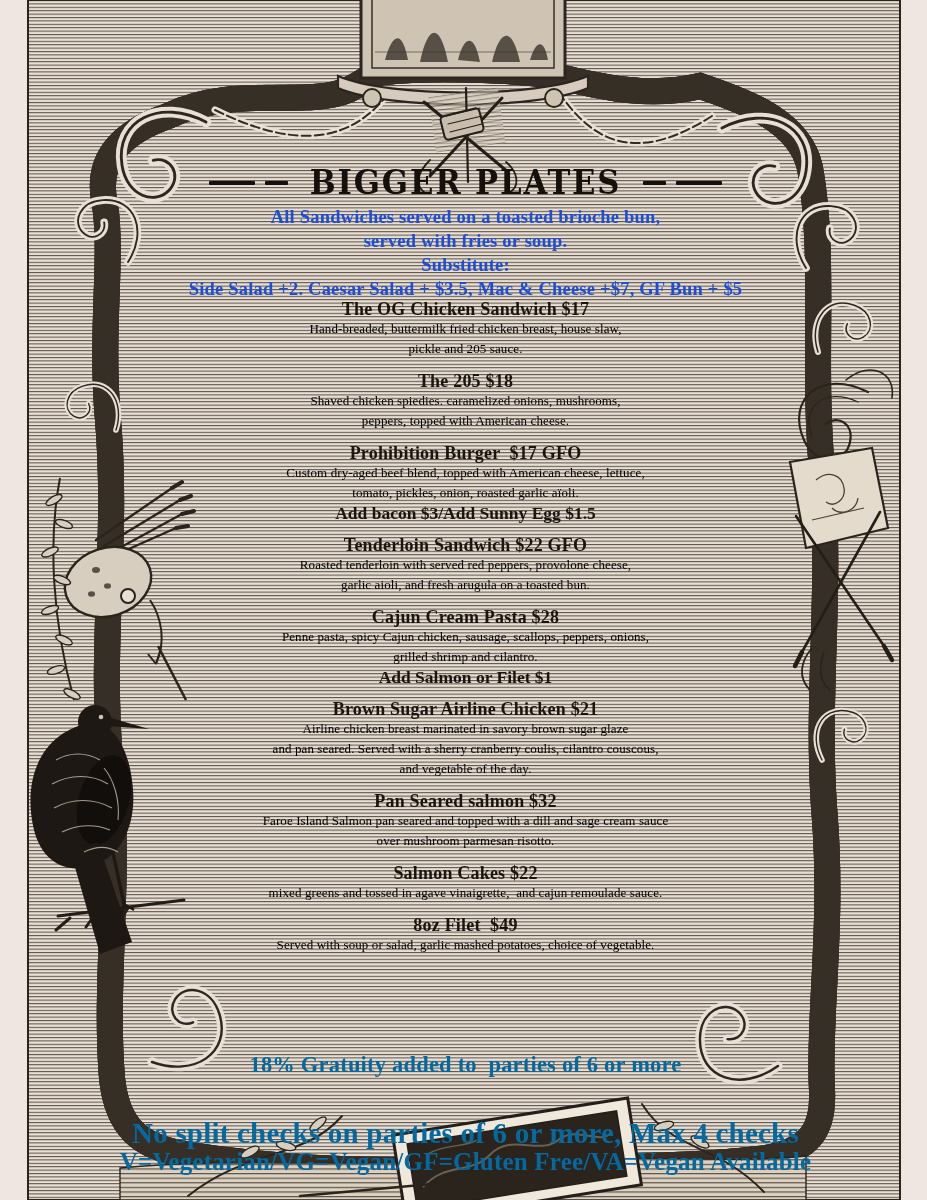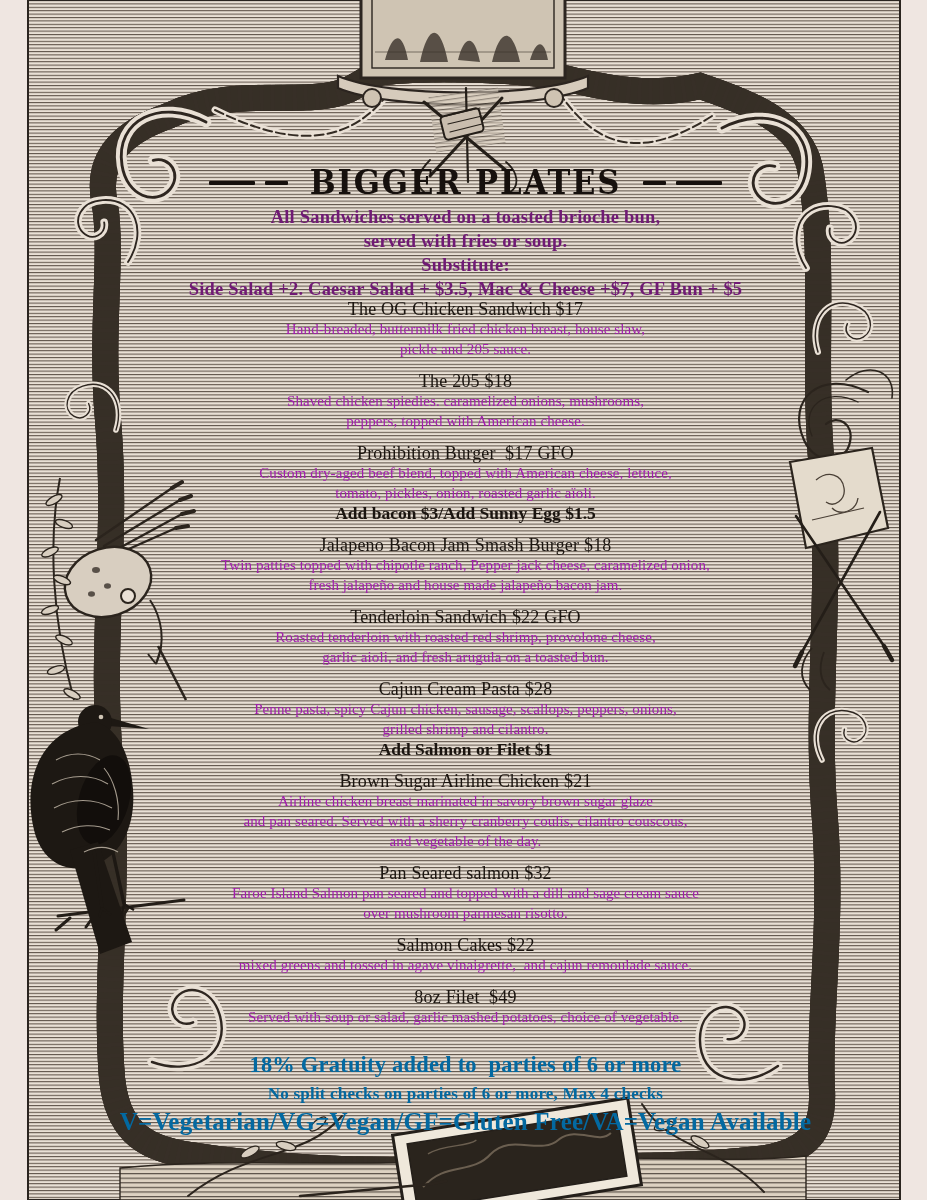--- a/index.html
+++ b/index.html
@@ -11,34 +11,34 @@
 
   
   .title-row{position:absolute;top:163px;left:4px;right:0;display:flex;align-items:center;justify-content:center;gap:10px;}
   .title-text{font-family:"DejaVu Serif",serif;font-weight:700;font-size:33px;letter-spacing:2px;color:#16100d;transform:scaleX(.93);white-space:pre;}
   .dash{background:#16100d;height:4px;border-radius:1px;}
   .dash-long{width:46px;}
   .dash-short{width:23px;}
 
   
   .intro{position:absolute;top:205px;left:4px;right:0;}
-  .intro .line{font-size:18.5px;font-weight:700;line-height:24px;color:#701a75;letter-spacing:.2px;}
+  .intro .line{font-size:18.5px;font-weight:700;line-height:24px;color:#1d4ed8;letter-spacing:.2px;}
 
   
   .menu-list{position:absolute;top:299px;left:4px;right:0;}
   .menu-item{margin-bottom:12px;}
-  .item-name{font-size:18px;font-weight:400;line-height:20px;color:#1b1510;letter-spacing:.2px;white-space:pre;}
-  .item-desc .line{font-size:15px;line-height:20px;color:#a21caf;letter-spacing:.1px;}
+  .item-name{font-size:18px;font-weight:700;line-height:20px;color:#1b1510;letter-spacing:.2px;white-space:pre;}
+  .item-desc .line{font-size:13px;line-height:20px;color:#000000;letter-spacing:.1px;}
   .item-addon{font-size:17.5px;font-weight:700;line-height:20px;color:#1b1510;white-space:pre;}
 
   
   .footer{position:absolute;top:1050px;left:4px;right:0;}
   .footer .line{font-weight:700;color:#0369a1;letter-spacing:.2px;}
   .footer .line:nth-child(1){font-size:22.5px;line-height:29px;}
-  .footer .line:nth-child(2){font-size:17px;line-height:29px;}
+  .footer .line:nth-child(2){font-size:29px;line-height:29px;margin-top:40px;}
   .footer .line:nth-child(3){font-size:25px;line-height:27px;}
 </style>
 </head>
 <body>
 
 <div class="page">
 
   <svg class="frame-art" viewBox="0 0 927 1200">
     <defs>
       <pattern id="hatch" width="10" height="3.4" patternUnits="userSpaceOnUse">
@@ -266,33 +266,25 @@
 
   <div class="menu-item">
     <div class="item-name">Prohibition Burger  $17 GFO</div>
     <div class="item-desc">
             <div class="line">Custom dry-aged beef blend, topped with American cheese, lettuce,</div>
             <div class="line">tomato, pickles, onion, roasted garlic aïoli.</div>
           </div>
     <div class="item-addon">Add bacon $3/Add Sunny Egg $1.5</div>
   </div>
 
-  <div class="menu-item">
-    <div class="item-name">Jalapeno Bacon Jam Smash Burger $18</div>
-    <div class="item-desc">
-            <div class="line">Twin patties topped with chipotle ranch, Pepper jack cheese, caramelized onion,</div>
-            <div class="line">fresh jalapeño and house made jalapeño bacon jam.</div>
-          </div>
-
-  </div>
 
   <div class="menu-item">
     <div class="item-name">Tenderloin Sandwich $22 GFO</div>
     <div class="item-desc">
-            <div class="line">Roasted tenderloin with roasted red shrimp, provolone cheese,</div>
+            <div class="line">Roasted tenderloin with served red peppers, provolone cheese,</div>
             <div class="line">garlic aioli, and fresh arugula on a toasted bun.</div>
           </div>
 
   </div>
 
   <div class="menu-item">
     <div class="item-name">Cajun Cream Pasta $28</div>
     <div class="item-desc">
             <div class="line">Penne pasta, spicy Cajun chicken, sausage, scallops, peppers, onions,</div>
             <div class="line">grilled shrimp and cilantro.</div>

